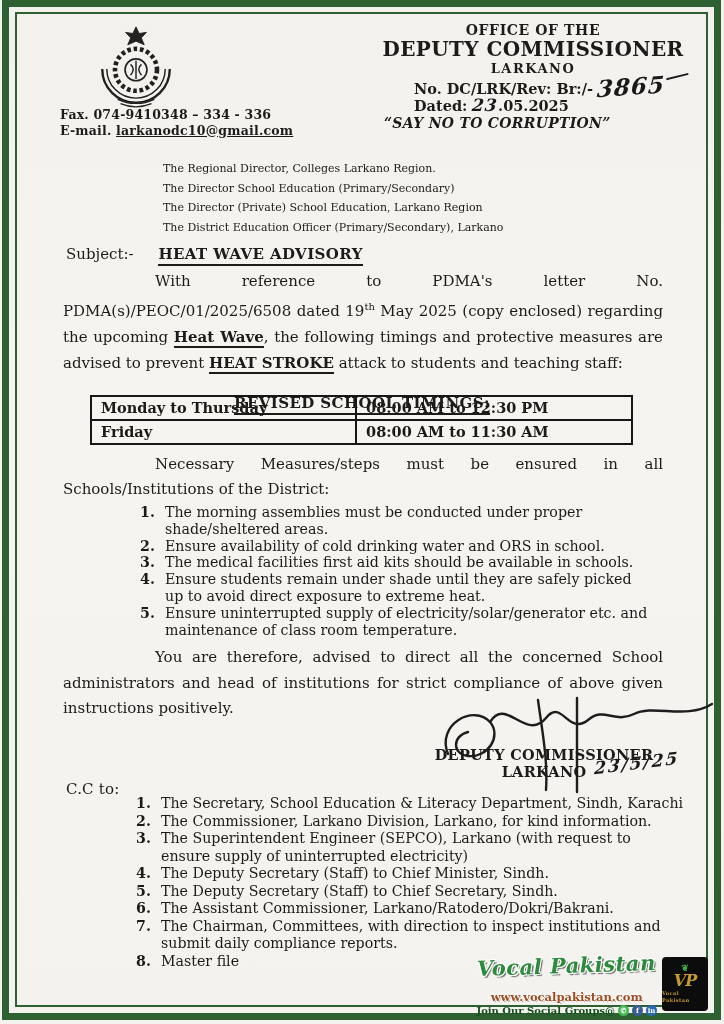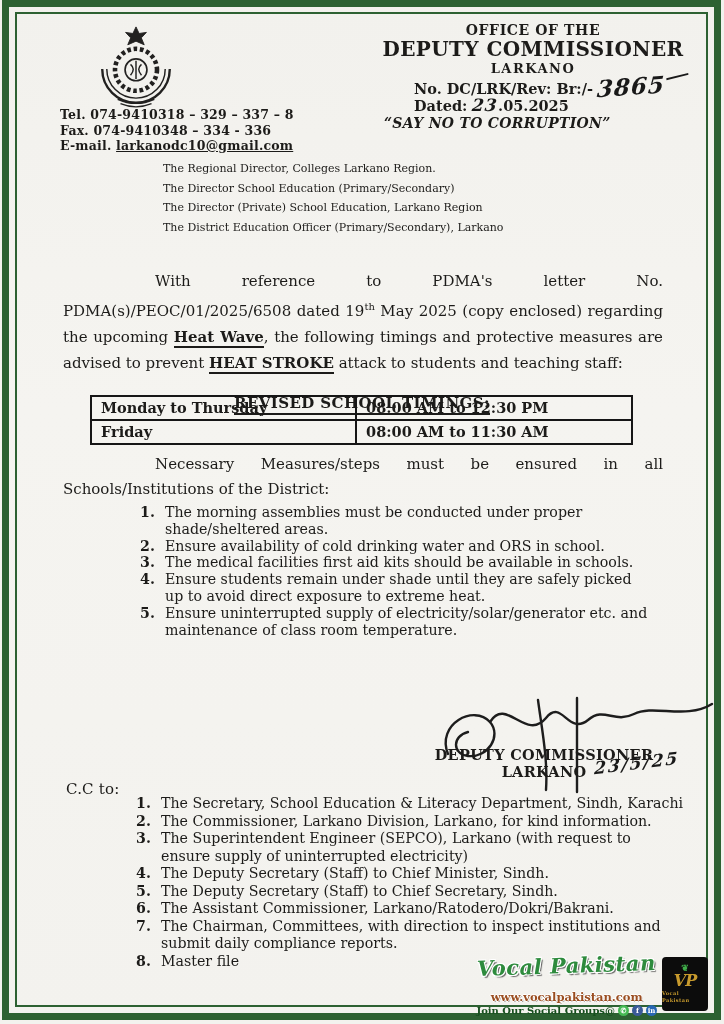--- a/index.html
+++ b/index.html
@@ -96,41 +96,44 @@
       <path d="M18 47 a32 32 0 1 0 64 0" stroke-width="1.6"></path>
       <circle cx="50" cy="48" r="23" stroke-dasharray="4 3" stroke-width="5"></circle>
       <circle cx="50" cy="48" r="12" stroke-width="1.8"></circle>
       <path d="M44 42 q6 5 0 12 M56 42 q-6 5 0 12 M50 38 v20" stroke-width="1.6"></path>
       <path d="M30 80 q20 9 40 0" stroke-width="2"></path>
       <path d="M33 85 q17 7 34 0" stroke-width="1.4"></path>
     </g>
   </svg>
 
   <div class="abs contact">
-    <div>Tel. 074-9410318 – 329 – 337 – 8</div>
     <div>Fax. 074-9410348 – 334 - 336</div>
     <div><span>E-mail. </span><a href="#">larkanodc10@gmail.com</a></div>
   </div>
 
   <div class="abs head-right">
     <div class="office1">OFFICE OF THE</div>
     <div class="office2">DEPUTY COMMISSIONER</div>
     <div class="office3">LARKANO</div>
     <div class="ref-line"><span>No. DC/LRK/Rev: Br:/-</span><span class="hand hand-ref">3865</span></div>
     <div class="date-line"><span>Dated: </span><span class="hand hand-day">23</span><span>.05.2025</span></div>
     <div class="slogan">“SAY NO TO CORRUPTION”</div>
   </div>
 
   <div class="abs recipients">
     <div>The Regional Director, Colleges Larkano Region.</div>
     <div>The Director School Education (Primary/Secondary)</div>
     <div>The Director (Private) School Education, Larkano Region</div>
     <div>The District Education Officer (Primary/Secondary), Larkano</div>
   </div>
 
+  <div class="abs subject-row">
+    <span>Subject:-</span>
+    <span class="subject-title">HEAT WAVE ADVISORY</span>
+  </div>
 
   <div class="abs para intro">
     <span>With reference to PDMA's letter No. PDMA(s)/PEOC/01/2025/6508 dated 19</span><sup>th</sup><span> May 2025 (copy enclosed) regarding the upcoming </span><span class="bold-u">Heat Wave</span><span>, the following timings and protective measures are advised to prevent </span><span class="bold-u">HEAT STROKE</span><span> attack to students and teaching staff:</span>
   </div>
 
   <div class="abs timings-head"><span>REVISED SCHOOL TIMINGS:</span></div>
 
   <table class="timings">
     <tbody>
       <tr>
@@ -147,20 +150,21 @@
   <div class="abs para measures-intro">Necessary Measures/steps must be ensured in all Schools/Institutions of the District:</div>
 
   <ol class="abs plain measures">
     <li>The morning assemblies must be conducted under proper shade/sheltered areas.</li>
     <li>Ensure availability of cold drinking water and ORS in school.</li>
     <li>The medical facilities first aid kits should be available in schools.</li>
     <li>Ensure students remain under shade until they are safely picked up to avoid direct exposure to extreme heat.</li>
     <li>Ensure uninterrupted supply of electricity/solar/generator etc. and maintenance of class room temperature.</li>
   </ol>
 
+  <div class="abs para closing">You are therefore, advised to direct all the concerned School administrators and head of institutions for strict compliance of above given instructions positively.</div>
 
   <svg class="abs sig-svg" viewBox="0 0 302 106">
     <g fill="none" stroke="#1d1d1d" stroke-width="2.4" stroke-linecap="round">
       <path d="M30 64 C18 34 56 14 72 32 C84 46 70 68 50 66 C34 64 34 46 50 42"></path>
       <path d="M72 32 C88 6 108 52 128 28 C144 8 150 46 170 30 C186 16 196 34 216 24 C236 14 268 30 294 14"></path>
       <path d="M120 10 C124 40 130 70 128 100"></path>
       <path d="M159 8 L159 102"></path>
     </g>
   </svg>
   <div class="abs sig-text">

